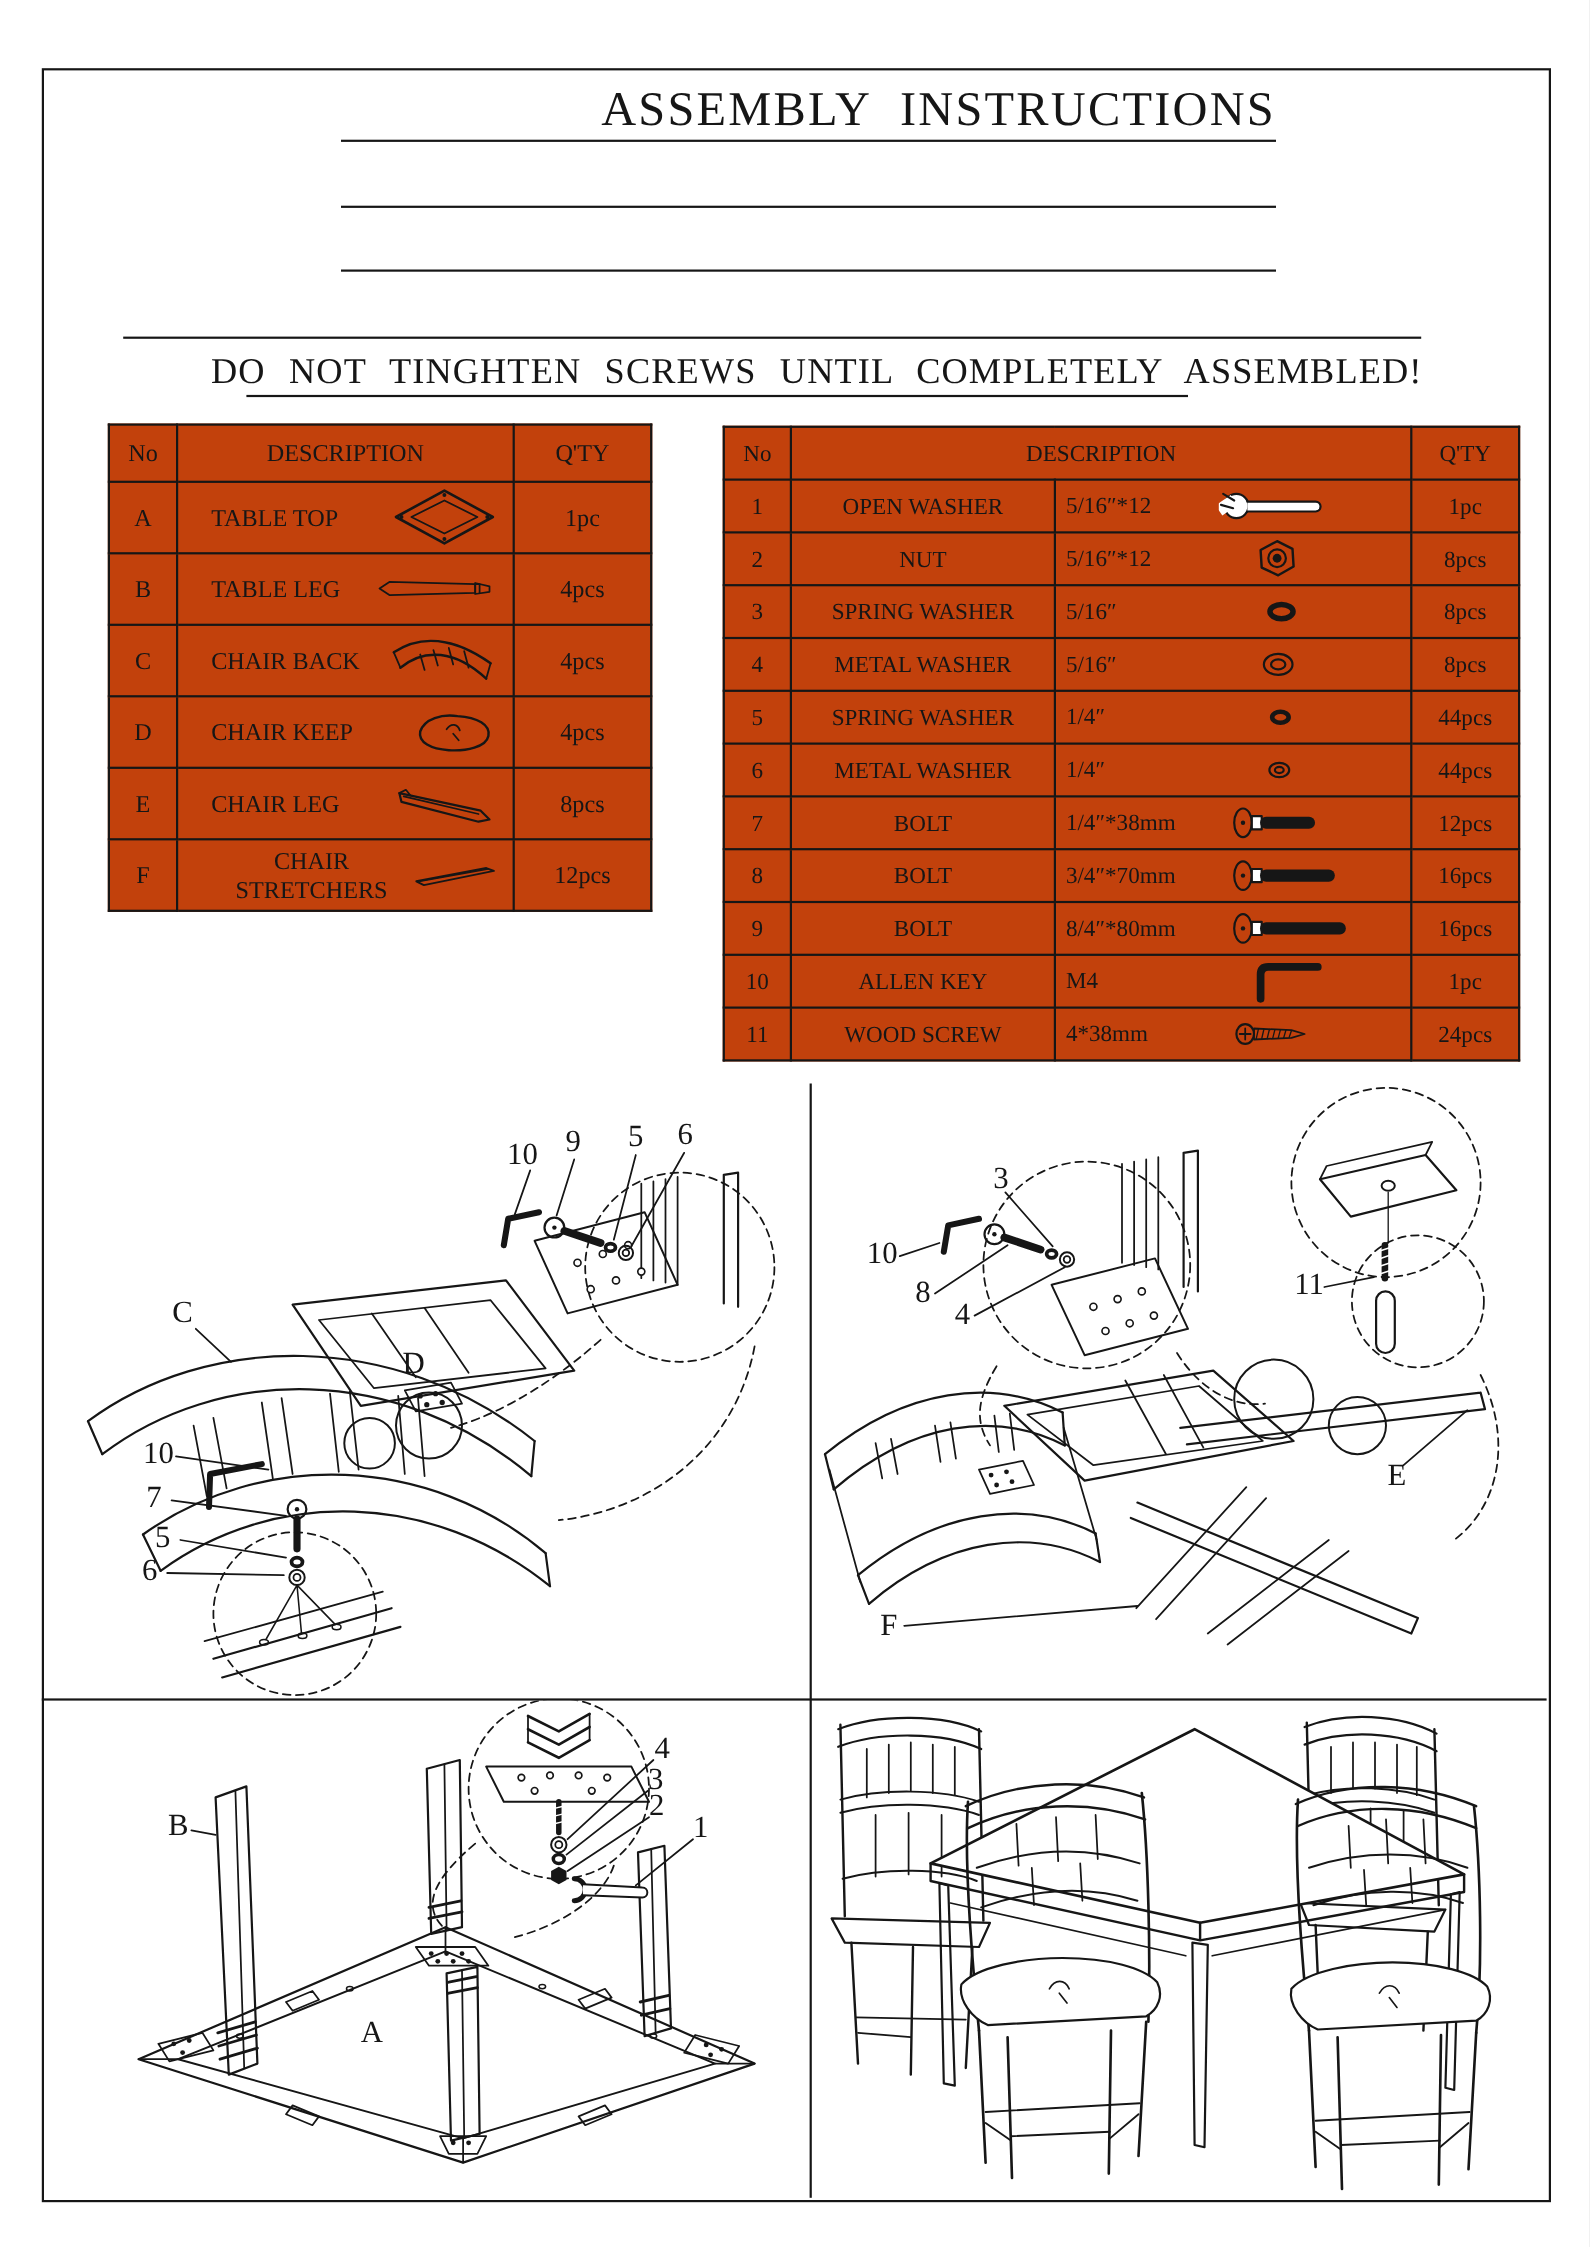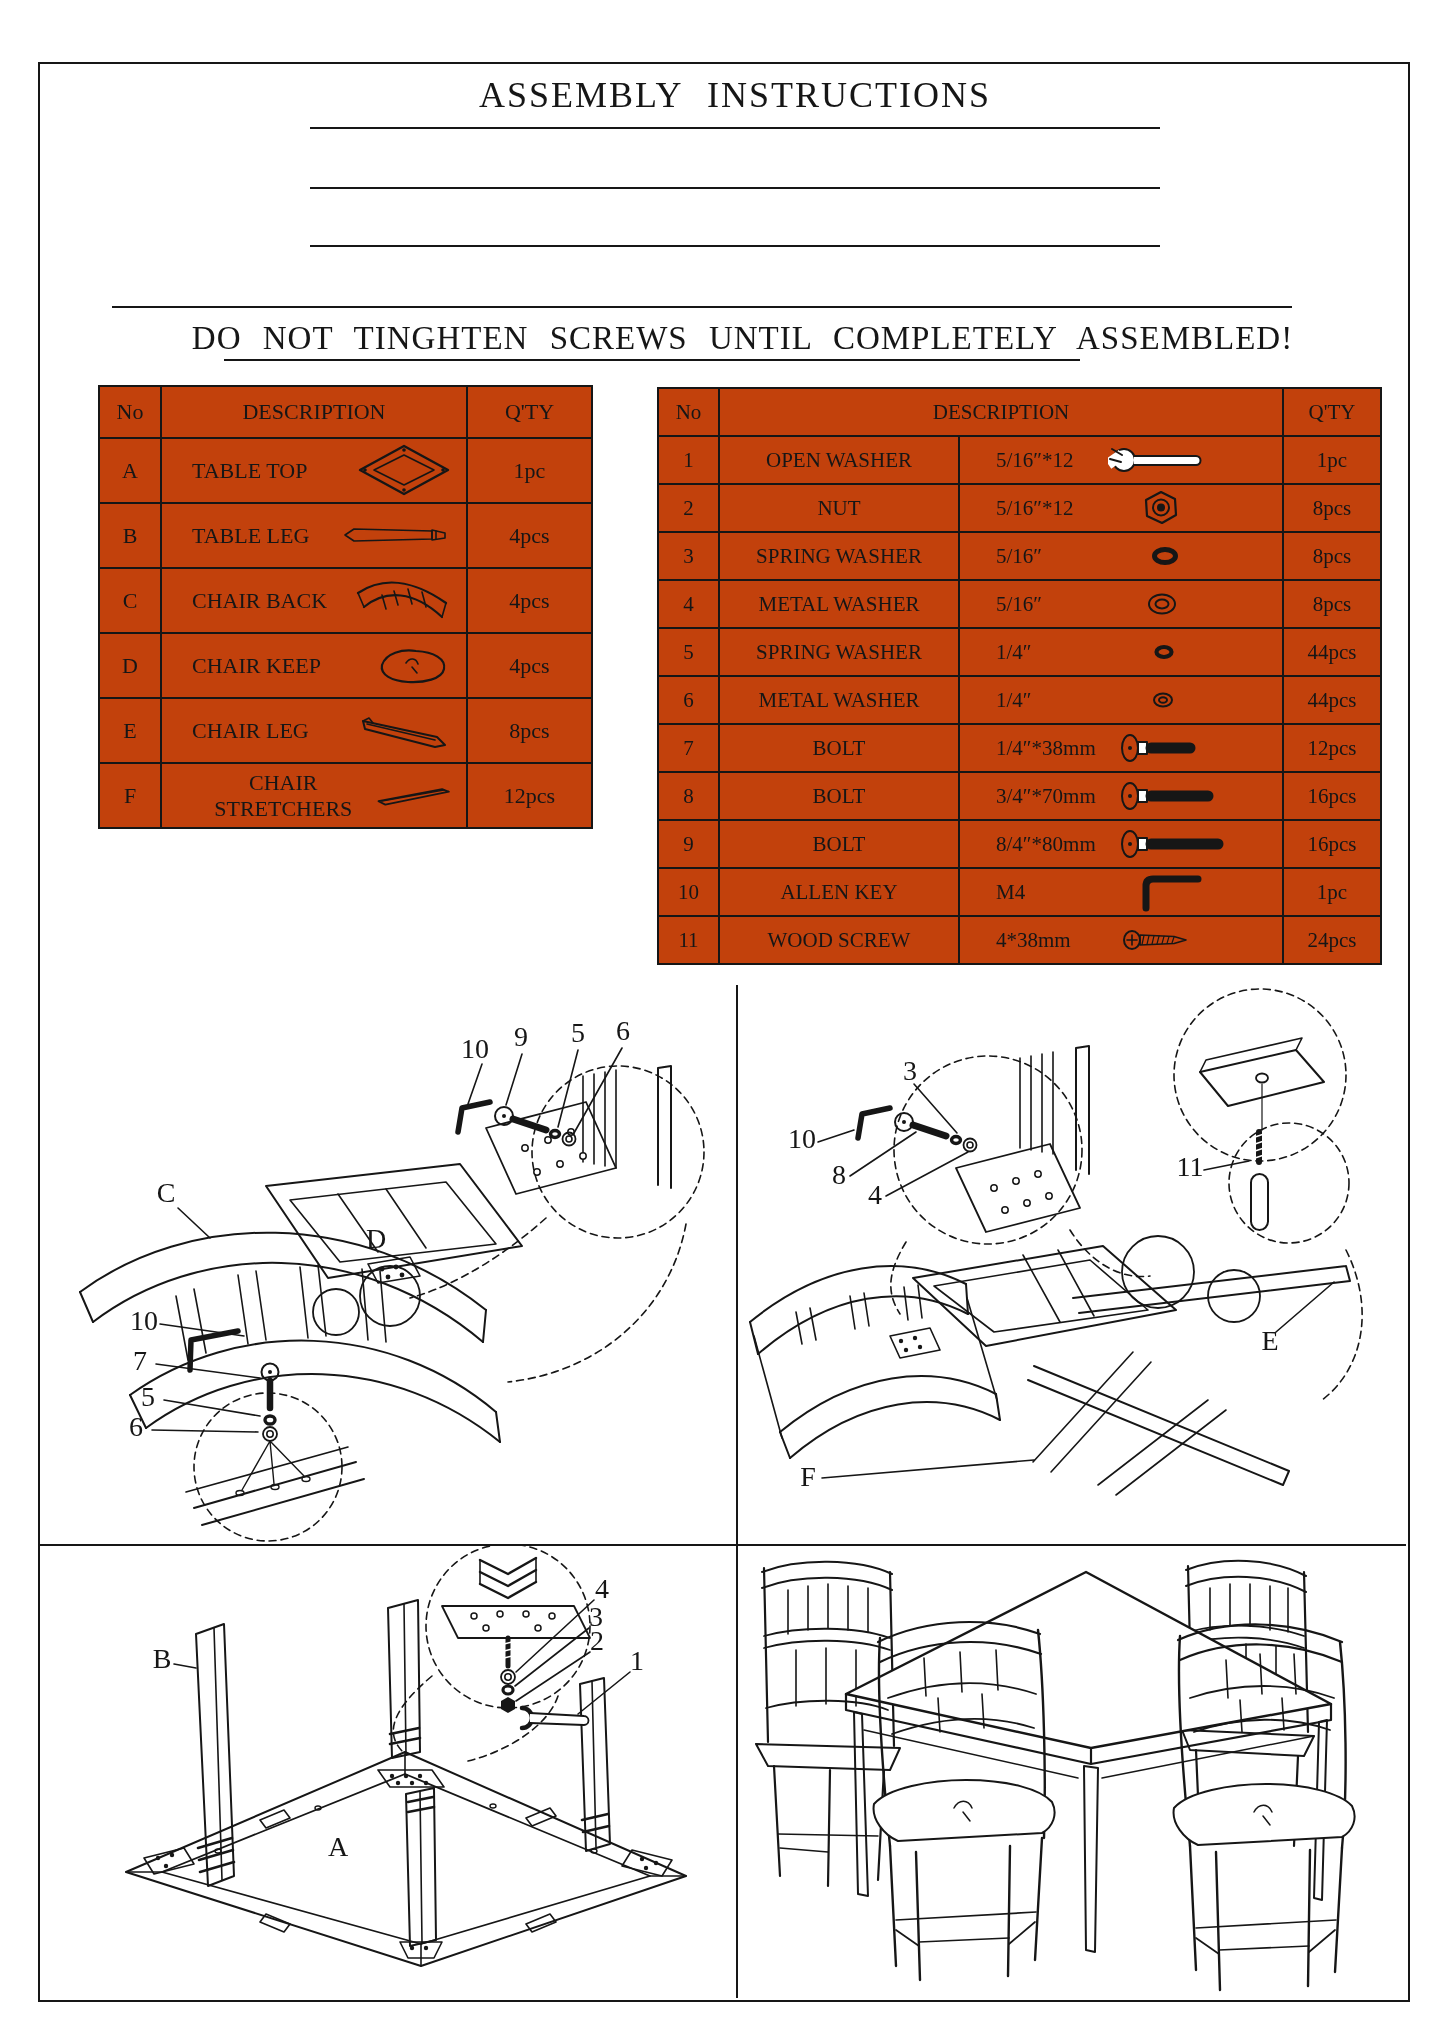--- a/index.html
+++ b/index.html
@@ -3,32 +3,32 @@
 <meta charset="utf-8">
 <style>
   html,body{margin:0;padding:0;background:#e8e8e8;}
   .page{position:relative;width:1445px;height:2043px;background:#ffffff;
         font-family:"Liberation Serif","DejaVu Serif",serif;color:#161616;overflow:hidden;}
   .abs{position:absolute;}
   .frame{position:absolute;left:38px;top:62px;width:1368px;height:1936px;border:2px solid #161616;}
   .hline{position:absolute;height:2px;background:#161616;}
   .vline{position:absolute;width:2px;background:#161616;}
   .ctr{text-align:center;}
-  .title{font-size:36px;letter-spacing:2px;word-spacing:14px;}
+  .title{font-size:44px;letter-spacing:2px;word-spacing:14px;text-align:right;}
   .sub{font-size:31px;letter-spacing:1px;word-spacing:8px;}
   .warn{font-size:33px;letter-spacing:1px;word-spacing:12px;}
   table{border-collapse:collapse;table-layout:fixed;background:#c2410c;}
   td,th{border:2px solid #161616;font-weight:normal;vertical-align:middle;
         text-align:center;padding:0;overflow:hidden;}
   .pt{font-size:22px;}
   .ht{font-size:21px;}
   .desc-flex{display:flex;align-items:center;justify-content:space-between;
              padding:0 14px 0 30px;width:100%;box-sizing:border-box;}
   .size-cell{position:relative;height:100%;}
-  .size-text{position:absolute;left:36px;top:50%;transform:translateY(-50%);white-space:nowrap;text-align:right;}
+  .size-text{position:absolute;left:9px;top:50%;transform:translateY(-50%);white-space:nowrap;text-align:right;}
   .size-icon{position:absolute;top:50%;transform:translateY(-50%);display:flex;align-items:center;}
   svg.art,svg.ticon{stroke:#161616;fill:none;stroke-width:2;stroke-linecap:round;stroke-linejoin:round;}
   .dot{fill:#161616;stroke:none;}
   .dash{stroke-dasharray:7 5;stroke-width:1.6;}
   .thin{stroke-width:1.6;}
   .hole{fill:#ffffff;stroke:#161616;stroke-width:1.5;}
   .lbl{fill:#161616;stroke:none;font-family:"Liberation Serif","DejaVu Serif",serif;
        font-size:28px;text-anchor:middle;}
 </style>
 </head>

